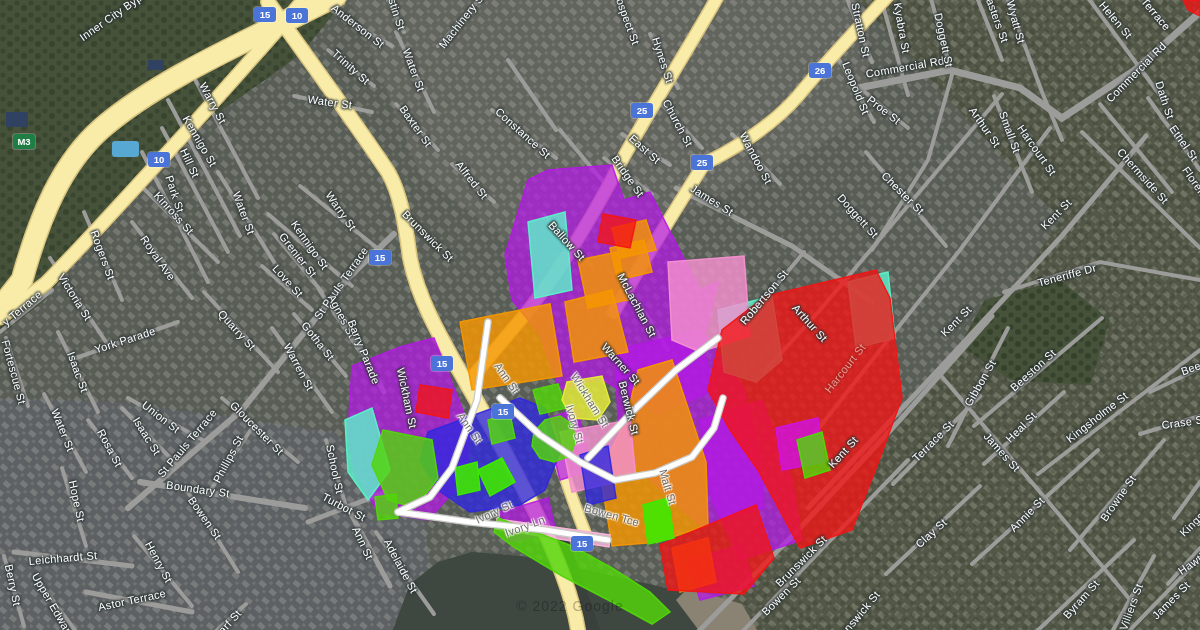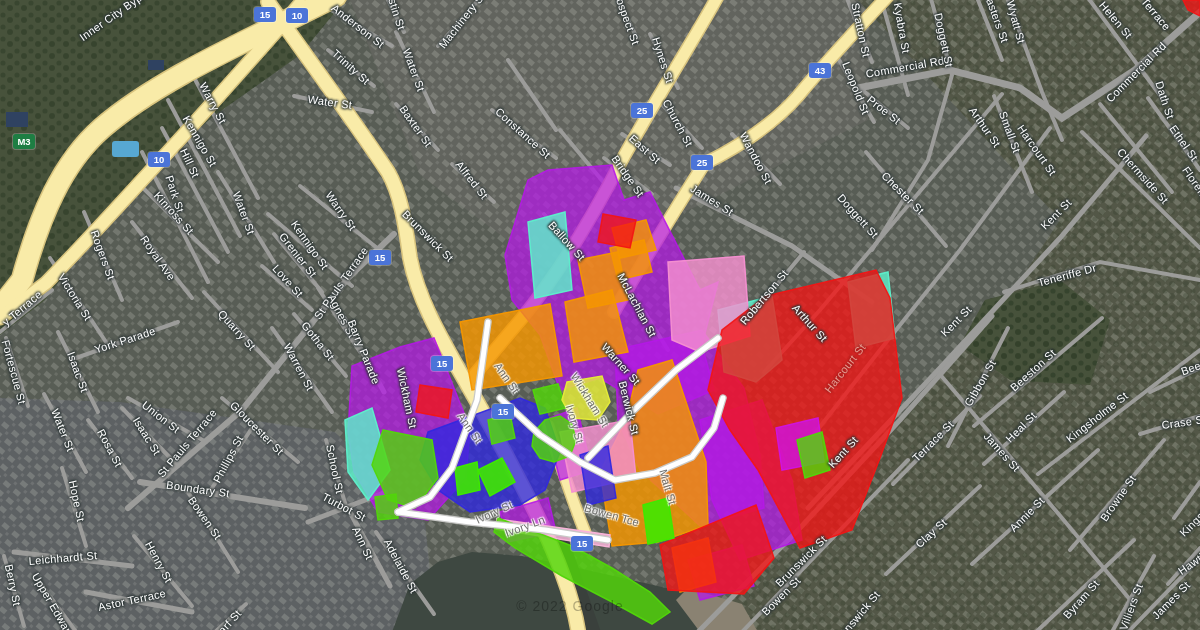--- a/index.html
+++ b/index.html
@@ -211,21 +211,21 @@
       <path d="M488,322 L477,400 L452,468 L430,497 L398,512" stroke="#ffffff" stroke-width="5" fill="none" stroke-linecap="round" stroke-linejoin="round"></path>
       <path d="M398,512 L470,522 L545,530 L608,540" stroke="#ffffff" stroke-width="5" fill="none" stroke-linecap="round" stroke-linejoin="round"></path>
       <path d="M500,398 L540,435 L580,462 L615,480 L655,473 L692,457 L714,428 L723,398" stroke="#ffffff" stroke-width="5" fill="none" stroke-linecap="round" stroke-linejoin="round"></path>
       <path d="M588,458 L632,412 L676,370 L718,338" stroke="#ffffff" stroke-width="5" fill="none" stroke-linecap="round" stroke-linejoin="round"></path>
     </svg>
   <div id="shields">
       <div class="shield" style="left: 254px; top: 6.5px;">15</div>
       <div class="shield" style="left: 286px; top: 7.5px;">10</div>
       <div class="shield" style="left: 148px; top: 151.5px;">10</div>
       <div class="shield green" style="left: 13px; top: 133.5px;">M3</div>
-      <div class="shield" style="left: 809px; top: 62.5px;">43</div>
+      <div class="shield" style="left: 809px; top: 62.5px;">26</div>
       <div class="shield" style="left: 631px; top: 102.5px;">25</div>
       <div class="shield" style="left: 691px; top: 154.5px;">25</div>
       <div class="shield" style="left: 369px; top: 249.5px;">15</div>
       <div class="shield" style="left: 431px; top: 355.5px;">15</div>
       <div class="shield" style="left: 492px; top: 403.5px;">15</div>
       <div class="shield" style="left: 571px; top: 535.5px;">15</div>
     </div>
   <div id="labels">
       <div class="lbl" style="left: 118px; top: 12px; transform: translate(-50%, -50%) rotate(-35deg);">Inner City Bypass</div>
       <div class="lbl" style="left: 397px; top: 14px; transform: translate(-50%, -50%) rotate(72deg);">stin St</div>

